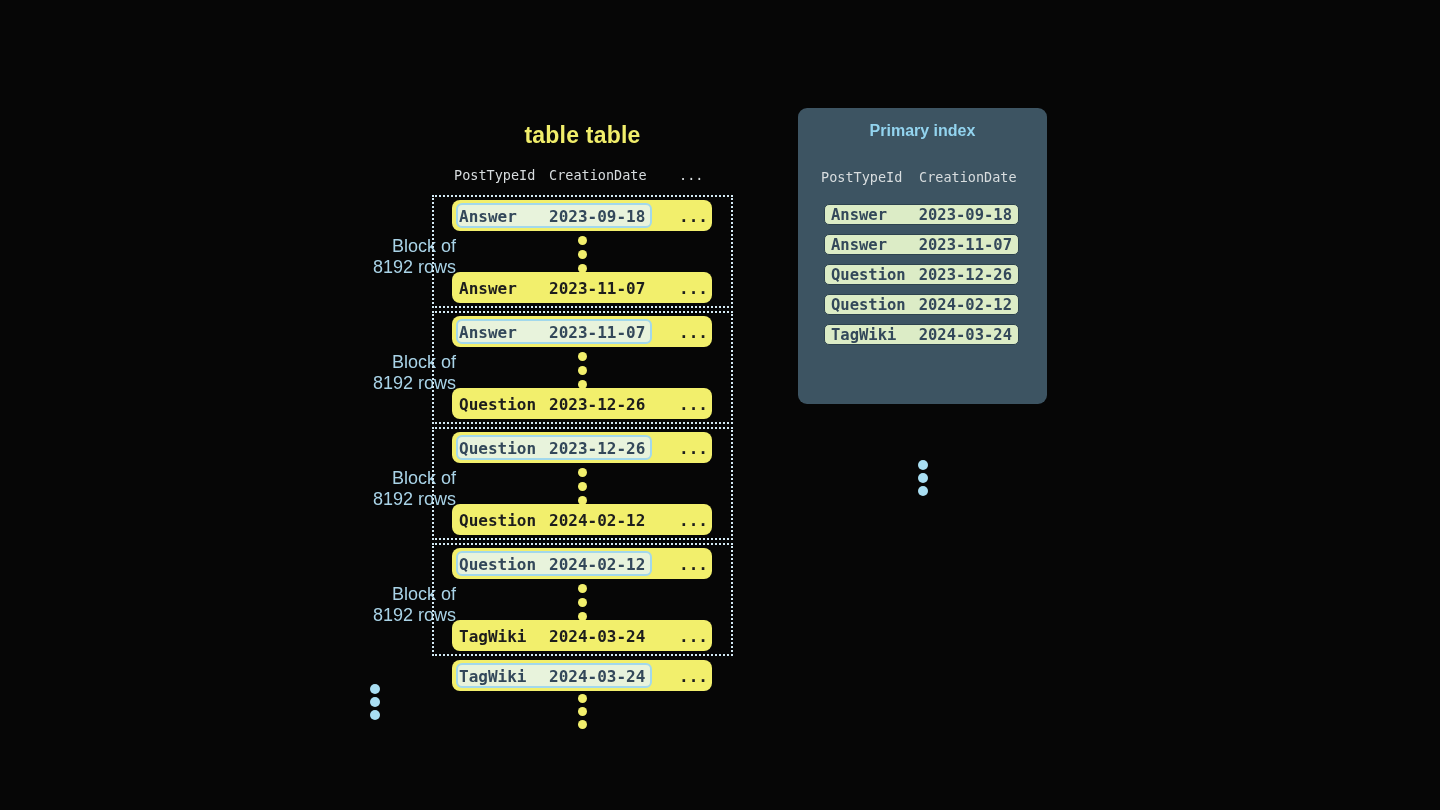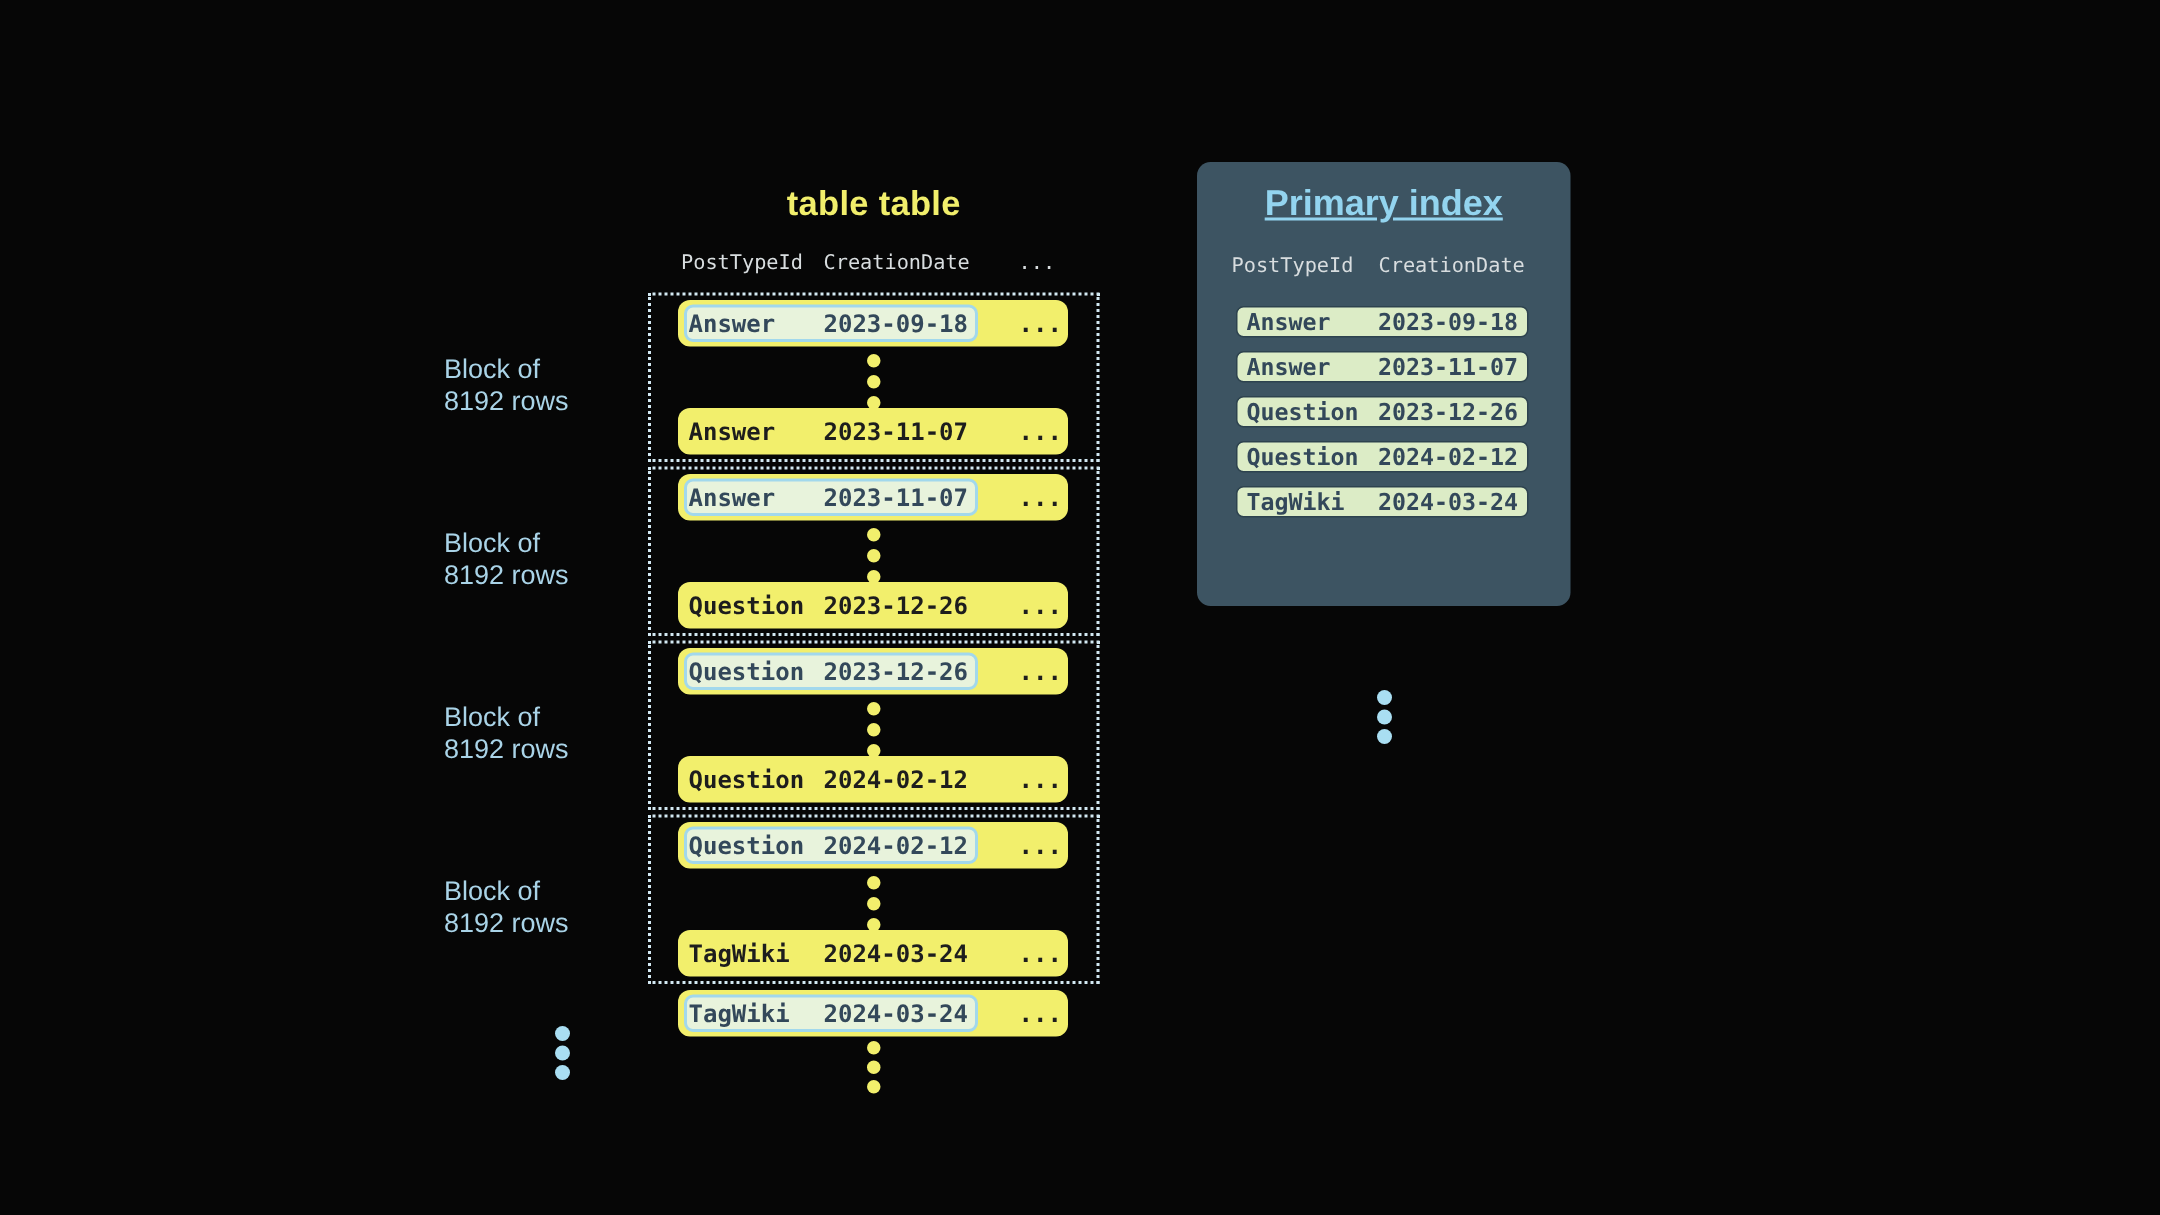--- a/index.html
+++ b/index.html
@@ -27,21 +27,21 @@
   .col-header .c3{left:227px;}
 
   .block{
     position:absolute;left:432px;width:301px;height:113px;
     border:2px dotted var(--block_border,#d3e9f3);
     box-sizing:border-box;
   }
   .b0{top:195px}.b1{top:311px}.b2{top:427px}.b3{top:543px}
 
   .block-label{
-    position:absolute;left:296px;width:160px;text-align:left;
+    position:absolute;left:296px;width:160px;text-align:right;
     color:var(--label_blue,#a9d3e7);font-size:18px;line-height:21px;font-weight:400;
   }
   .bl0{top:236px}.bl1{top:352px}.bl2{top:468px}.bl3{top:584px}
   .block-label span{display:block;}
 
   .yrow{
     position:absolute;width:260px;height:31px;border-radius:8px;
     background:var(--row_yellow,#f2ef6c);
   }
   .block .yrow{left:18px;}
@@ -73,21 +73,21 @@
   .left-bdots{left:340px;width:70px;top:684px;gap:3px;}
   .left-bdots i{width:10px;height:10px;background:var(--dot_blue,#a9def2);}
 
   
   .panel{
     position:absolute;left:798px;top:108px;width:249px;height:296px;
     background:var(--panel_bg,#3d5462);border-radius:9px;
   }
   .panel-title{
     position:absolute;left:0;right:0;top:14px;text-align:center;
-    font-size:24px;font-weight:600;color:var(--panel_title,#93d4ef);text-decoration:underline;
+    font-size:16px;font-weight:600;color:var(--panel_title,#93d4ef);
   }
   .panel-header{position:absolute;left:0;top:61px;width:100%;height:18px;}
   .panel-header span{
     position:absolute;font-family:"DejaVu Sans Mono",monospace;
     font-size:13.5px;color:var(--header_text,#e8edf0);white-space:pre;
   }
   .panel-header .c1{left:23px;}
   .panel-header .c2{left:121px;}
 
   .irow{

